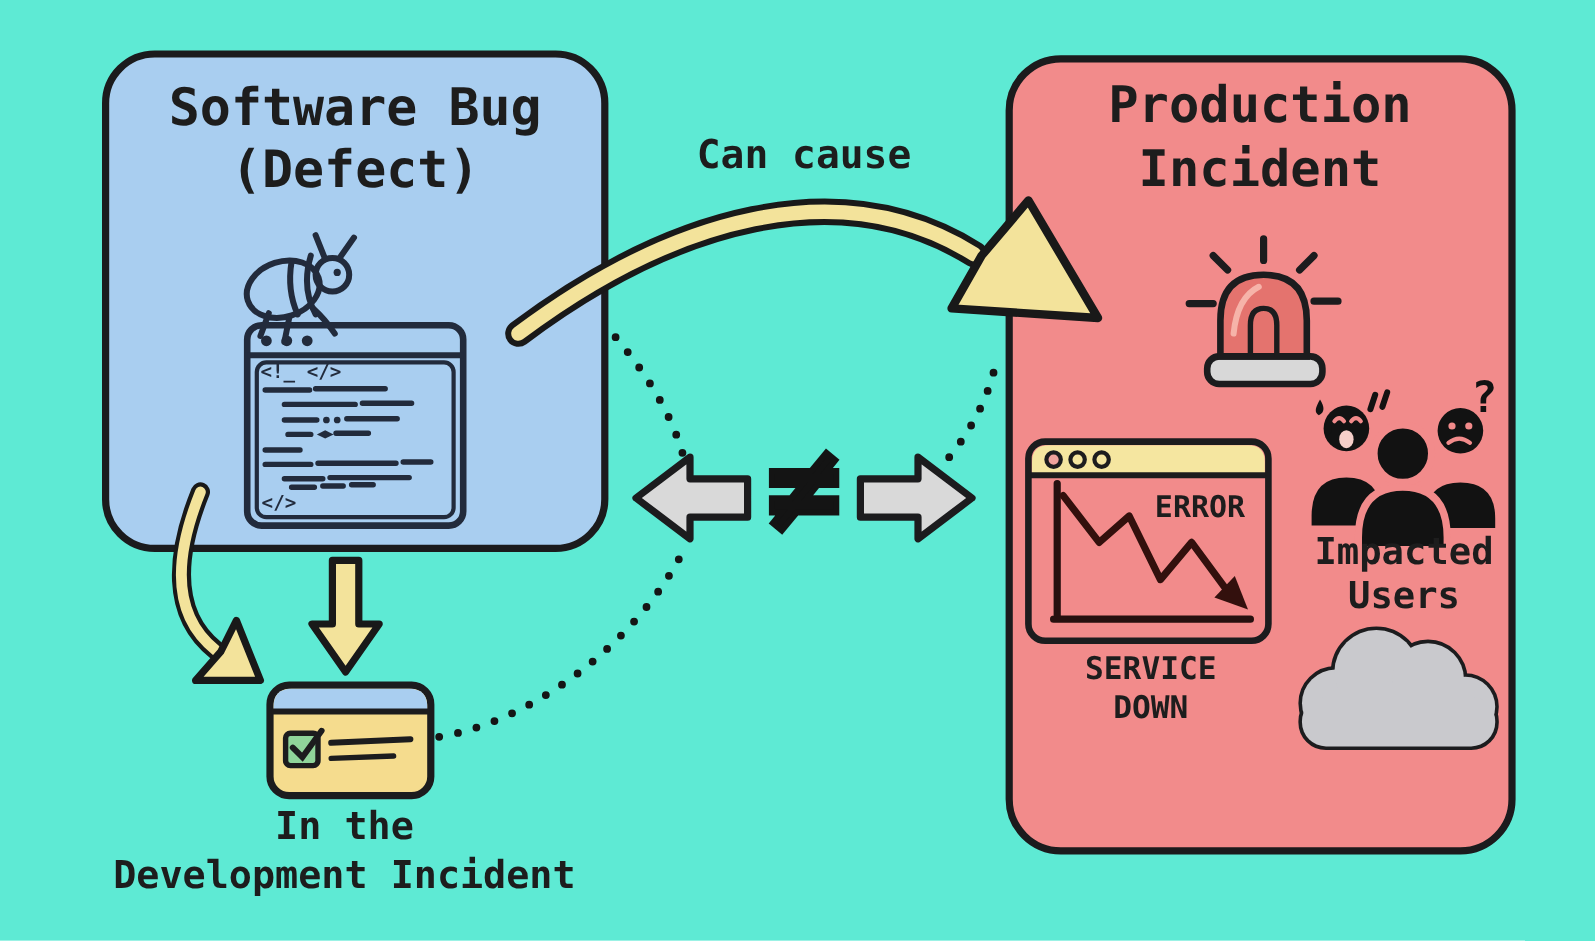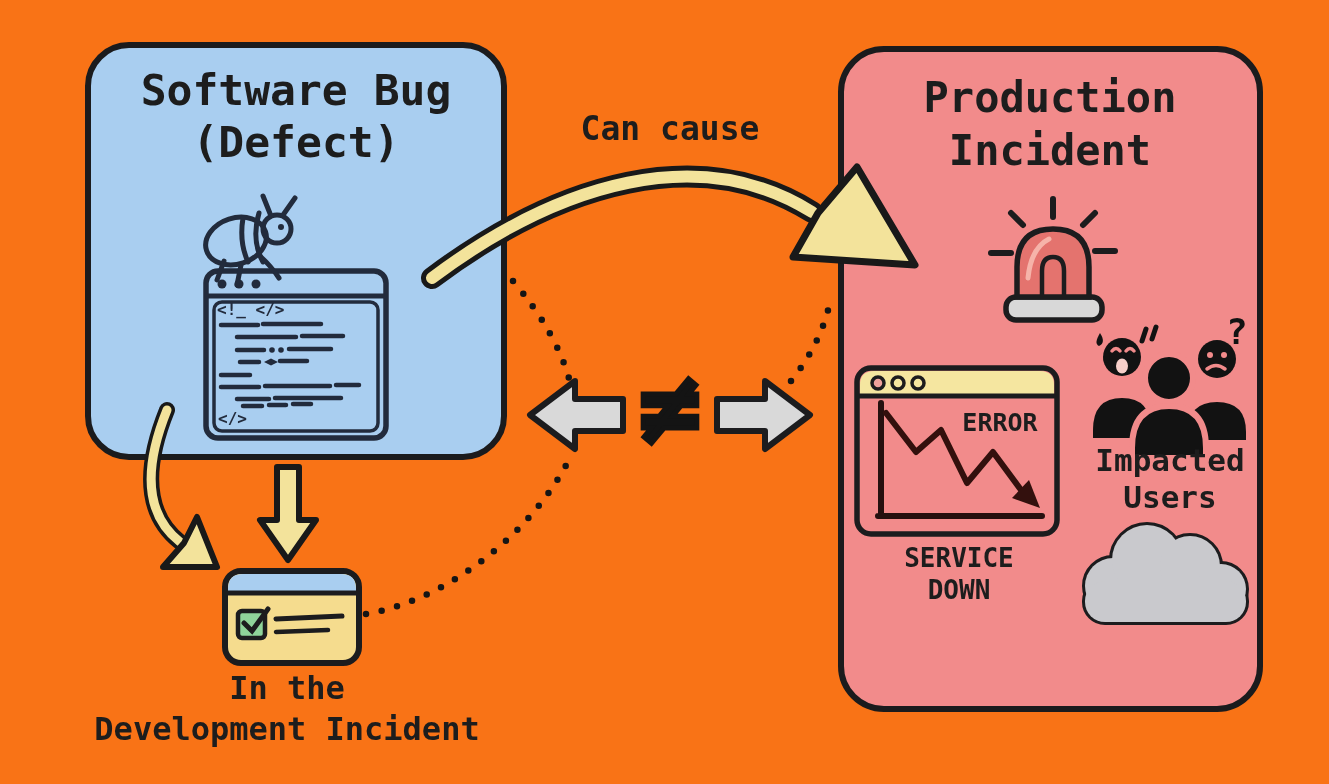--- a/index.html
+++ b/index.html
@@ -1,27 +1,27 @@
 <!DOCTYPE html>
 <html><head>
 <meta charset="utf-8">
 <style>
   html,body{margin:0;padding:0;background:#fff;}
-  .canvas{position:relative;width:1329px;height:784px;background:#f97316;overflow:hidden;
+  .canvas{position:relative;width:1329px;height:784px;background:#5eead4;overflow:hidden;
           font-family:"DejaVu Sans Mono","Liberation Mono",monospace;}
   .box{position:absolute;box-sizing:border-box;z-index:1;}
   .box-blue{left:85px;top:42px;width:422px;height:418px;background:#a9cef0;
             border:6px solid #1b1b1d;border-radius:44px;}
   .box-pink{left:838px;top:46px;width:425px;height:666px;background:#f28b8b;
             border:6px solid #1b1b1d;border-radius:46px;}
   svg.art{position:absolute;left:0;top:0;width:1329px;height:784px;z-index:2;}
   .t{position:absolute;font-weight:bold;color:#1d1d1d;white-space:pre-line;
      text-align:center;z-index:3;line-height:1.2;}
   .title-left{left:95px;top:64px;width:402px;font-size:43px;line-height:1.22;}
-  .title-right{left:845px;top:72px;width:410px;font-size:42px;line-height:1.26;}
+  .title-right{left:845px;top:62px;width:410px;font-size:42px;line-height:1.26;}
   .can-cause{left:545px;top:109px;width:250px;font-size:33px;}
   .diff{left:540px;top:283px;width:260px;font-size:33px;line-height:1.32;}
   .neq{left:600px;top:352px;width:140px;font-size:102px;line-height:1.1;
        color:#141414;-webkit-text-stroke:5px #141414;}
   .code-top{left:217px;top:300px;font-size:16px;text-align:left;color:#222b3c;}
   .code-bottom{left:218px;top:409px;font-size:16px;text-align:left;color:#222b3c;}
   .error{left:955px;top:408px;width:90px;font-size:25px;}
   .service-down{left:876px;top:543px;width:166px;font-size:26px;line-height:1.22;}
   .impacted{left:1086px;top:442px;width:168px;font-size:31px;line-height:1.18;}
   .degraded{left:1076px;top:620px;width:180px;font-size:31px;line-height:1.18;}

